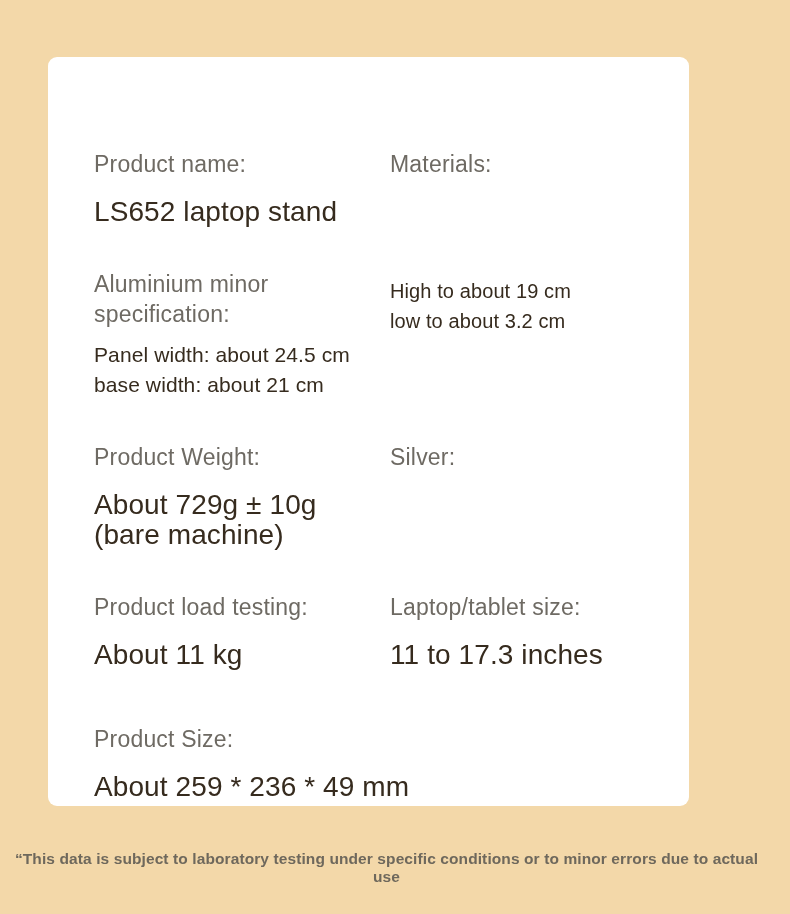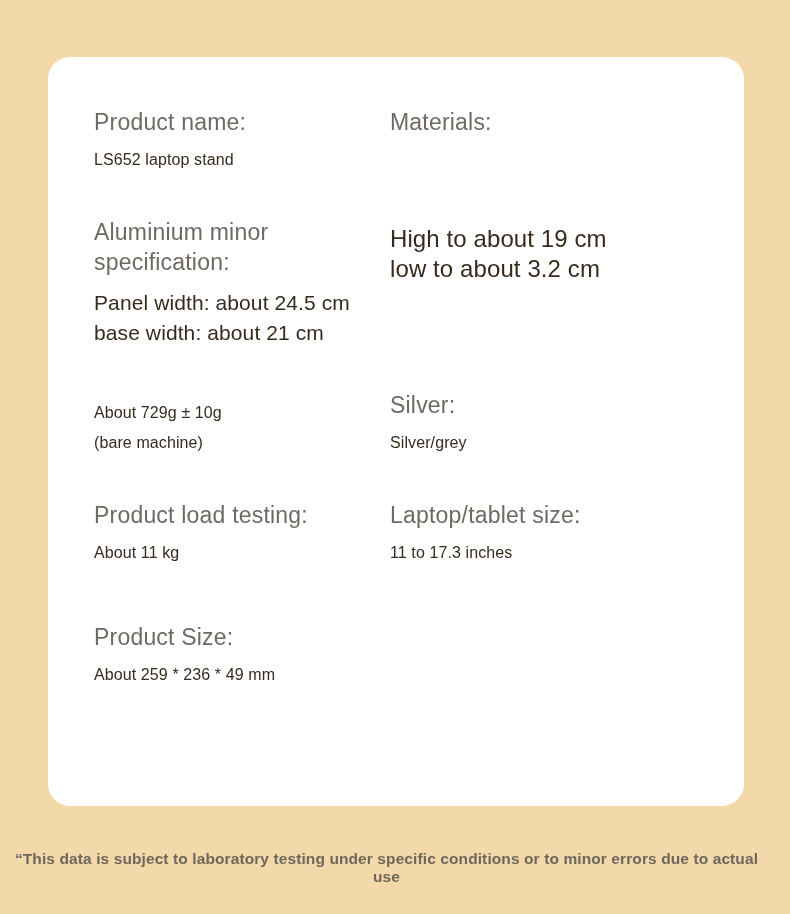--- a/index.html
+++ b/index.html
@@ -20,60 +20,60 @@
     position: relative;
     width: 790px;
     height: 914px;
     background: var(--background-color);
     overflow: hidden;
   }
   .card {
     position: absolute;
     left: 48px;
     top: 57px;
-    width: 696px;
+    width: 641px;
     height: 749px;
     background: var(--card-color);
-    border-radius: 22px;
-    padding: 50px 46px 0 46px;
+    border-radius: 9px;
+    padding: 92px 46px 0 46px;
   }
   .row {
     display: grid;
     grid-template-columns: 296px 1fr;
     align-items: start;
   }
   .row + .row { margin-top: 42px; }
   .row.r5 { margin-top: 54px; grid-template-columns: 1fr; }
   .cell { min-width: 0; }
   .label {
     font-size: 23px;
     line-height: 30px;
     color: var(--label-color);
     white-space: pre-line;
     letter-spacing: 0.2px;
   }
   .value {
-    font-size: 16px;
+    font-size: 28px;
     line-height: 30px;
-    margin-top: 8px;
+    margin-top: 18px;
     color: var(--value-color);
     font-weight: 500;
     white-space: pre-line;
     letter-spacing: 0.1px;
   }
   .value.small { font-size: 21px; margin-top: 12px; }
   
   .row.r2 .label {
     height: 64px;
     display: flex;
     align-items: flex-start;
   }
   .row.r2 .cell.center-label .label { align-items: center; }
   .row.r2 .value { margin-top: 7px; }
-  .row.r2 .cell.center-label .value { font-size: 24px; }
+  .row.r2 .cell.center-label .value { font-size: 20px; }
   .footer {
     position: absolute;
     left: 0;
     right: 17px;
     top: 850px;
     text-align: center;
     font-size: 15.5px;
     font-weight: bold;
     color: var(--footer-color);
     letter-spacing: 0.1px;
@@ -103,26 +103,26 @@
 base width: about 21 cm</div>
       </div>
       <div class="cell center-label">
         <div class="value">High to about 19 cm
 low to about 3.2 cm</div>
       </div>
     </div>
 
     <div class="row r3">
       <div class="cell">
+        <div class="label">Product Weight:</div>
         <div class="value">About 729g ± 10g
 (bare machine)</div>
       </div>
       <div class="cell">
         <div class="label">Silver:</div>
-        <div class="value">Silver/grey</div>
       </div>
     </div>
 
     <div class="row r4">
       <div class="cell">
         <div class="label">Product load testing:</div>
         <div class="value">About 11 kg</div>
       </div>
       <div class="cell">
         <div class="label">Laptop/tablet size:</div>

